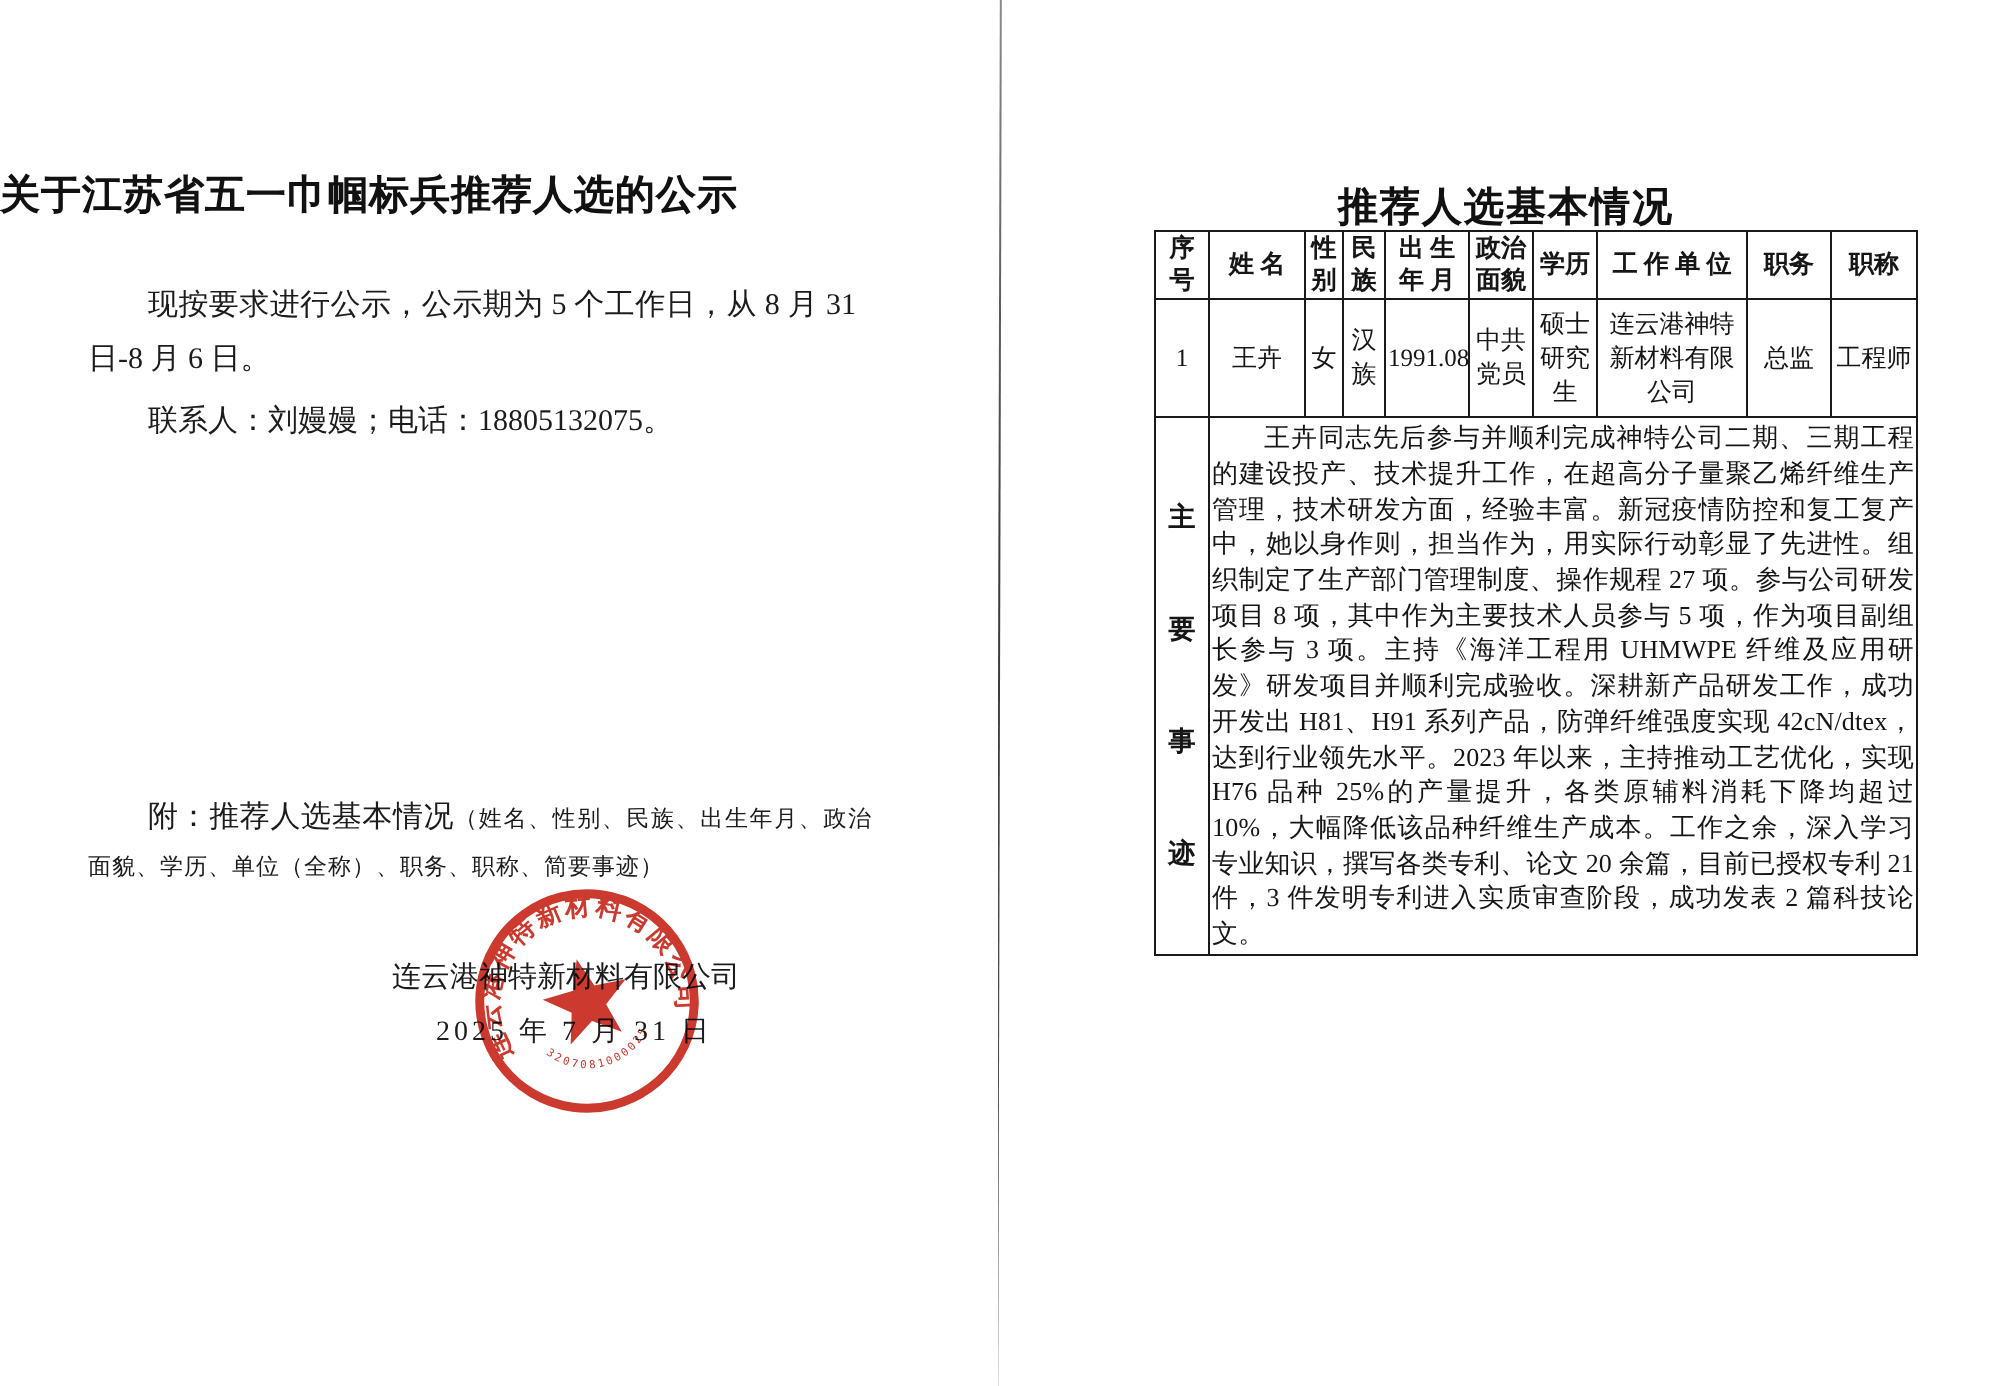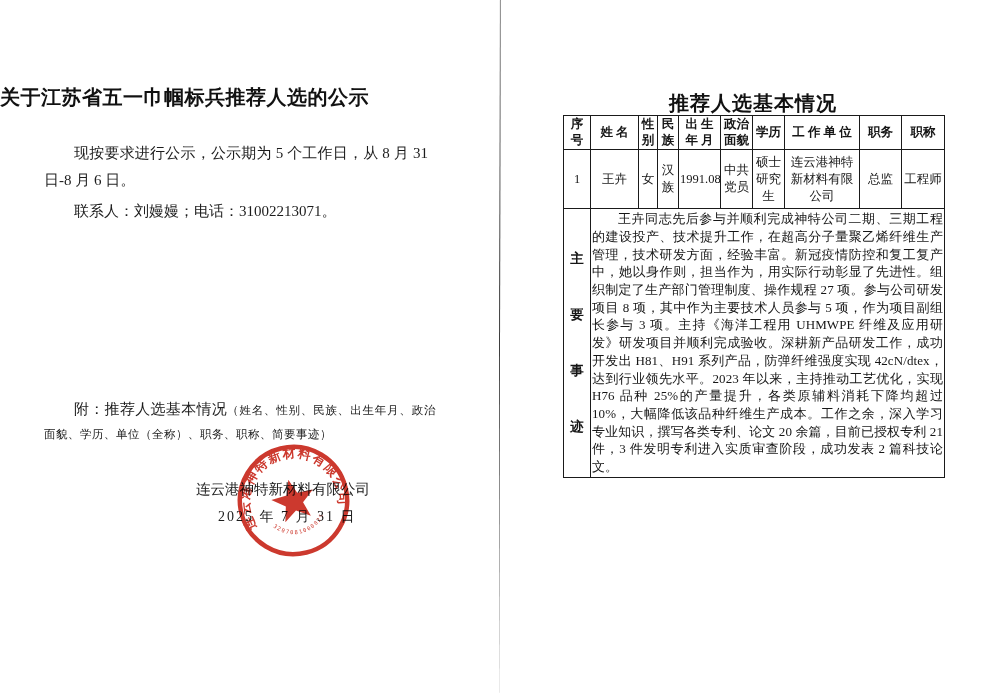--- a/index.html
+++ b/index.html
@@ -48,21 +48,21 @@
   }
   #left-stamp{left:235px;top:442px;width:117px;height:117px;transform:rotate(-14deg);}
   .stamp svg{width:100%;height:100%;}
 
   
   .doc-title2{
     position:absolute;left:168px;top:90px;width:180px;
     font-size:20px;font-weight:bold;letter-spacing:1px;color:#111;
   }
   table.info-table{
-    position:absolute;left:62px;top:115px;width:381px;
+    position:absolute;left:76px;top:115px;width:381px;
     border-collapse:collapse;table-layout:fixed;
     font-size:12.5px;color:#161616;
   }
   table.info-table td{
     border:1.6px solid #1a1a1a;text-align:center;vertical-align:middle;
     padding:1px;overflow:hidden;
   }
   td.hdr{font-weight:600;font-size:12.5px;line-height:1.25;}
   .pre{white-space:pre-line;}
   td.merit-label{
@@ -78,21 +78,21 @@
 <body>
 
 <div class="seam"></div>
 
 <div class="page" id="left-page">
 
   <div class="doc-title">关于江苏省五一巾帼标兵推荐人选的公示</div>
 
   <div class="body-text">
     <p>现按要求进行公示，公示期为 5 个工作日，从 8 月 31 日-8 月 6 日。</p>
-    <p>联系人：刘嫚嫚；电话：31002213071。</p>
+    <p>联系人：刘嫚嫚；电话：18805132075。</p>
   </div>
 
   <div class="attachment">
     <span>附：推荐人选基本情况</span><span class="small-note">（姓名、性别、民族、出生年月、政治面貌、学历、单位（全称）、职务、职称、简要事迹）</span>
   </div>
 
   <div class="signature">
     <div>连云港神特新材料有限公司</div>
     <div class="sig-date">2025 年 7 月 31 日</div>
   </div>

